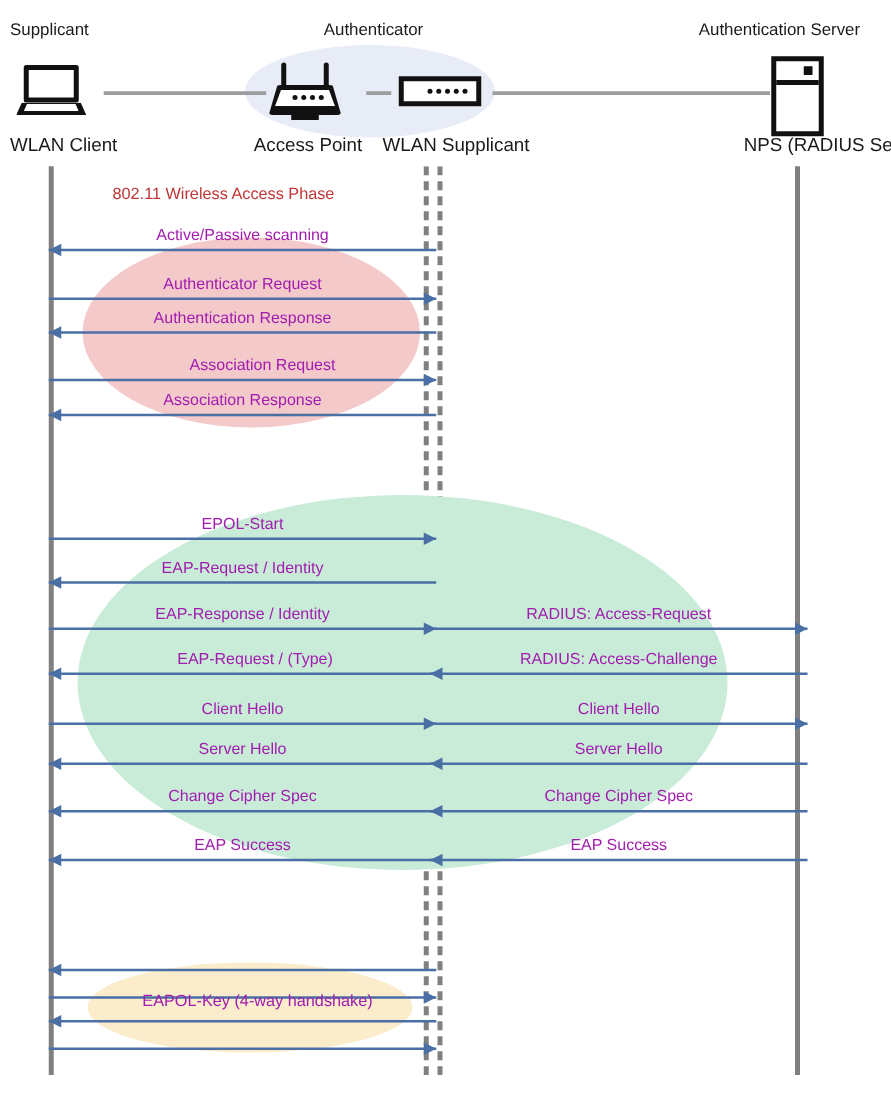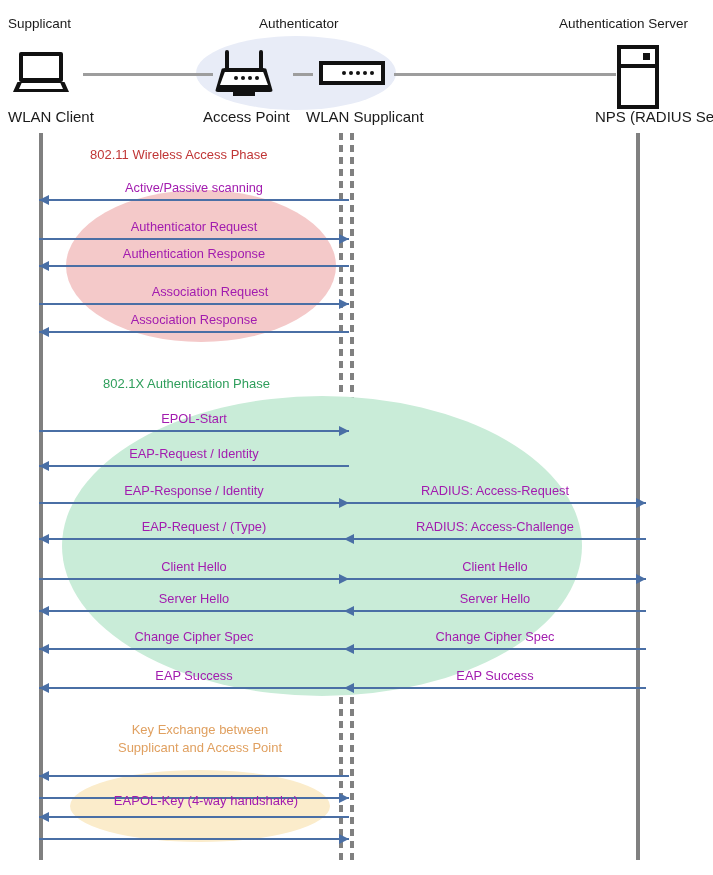--- a/index.html
+++ b/index.html
@@ -267,26 +267,21 @@
   <div class="lifeline" style="left:636px; top:133px; height:727px;"></div>
 
   <div class="blob blob-pink" style="left:66px; top:190px; width:270px; height:152px;"></div>
 
   <div class="blob blob-green" style="left:62px; top:396px; width:520px; height:300px;"></div>
 
   <div class="blob blob-orange" style="left:70px; top:770px; width:260px; height:72px;"></div>
 
   <div class="phase-label" style="left:90px; top:146px; color:#c03636;">802.11 Wireless Access Phase</div>
 
-  <div class="phase-label" style="left:103px; top:375px; color:#2e9e5b;">802.1X Authentication Phase</div>
-
-  <div class="phase-label" style="left:101px; top:721px; color:#e0a060; width:198px; text-align:center;">
-    <div>Key Exchange between</div>
-    <div>Supplicant and Access Point</div>
-  </div>
+
 
   <div id="left-messages">
       <div>
         <div class="msg-line" style="left: 39px; top: 199px; width: 310px;"></div>
         <div class="arrowhead left" style="top: 195px; left: 39px;"></div>
         <div class="msg-label" style="left: 194px; top: 180px;">Active/Passive scanning</div>
       </div>
       <div>
         <div class="msg-line" style="left: 39px; top: 238px; width: 310px;"></div>
         <div class="arrowhead right" style="top: 234px; left: 339px;"></div>

